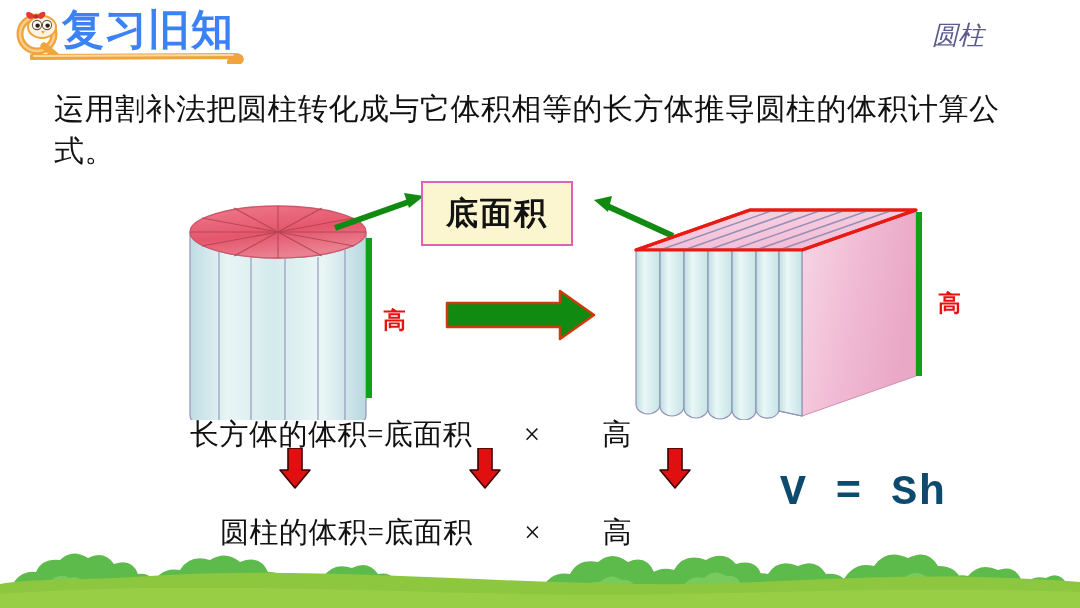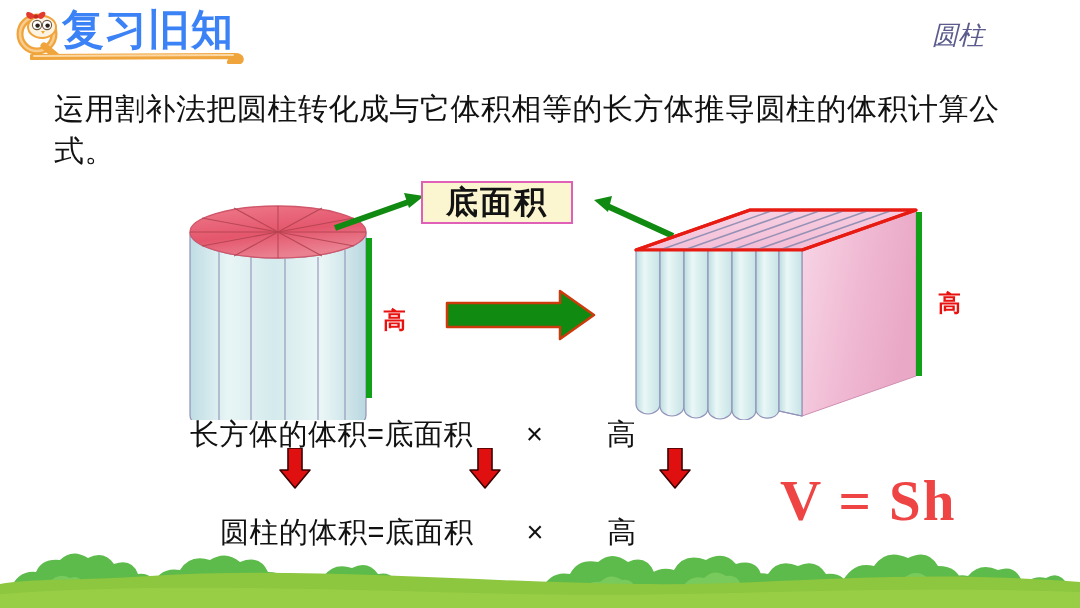--- a/index.html
+++ b/index.html
@@ -70,21 +70,21 @@
     position: absolute;
     left: 0; top: 160px;
     width: 1080px; height: 260px;
   }
   #diagram svg { display: block; }
 
   
   #base-area-box {
     position: absolute;
     left: 421px; top: 181px;
-    width: 152px; height: 43px;
+    width: 152px; height: 65px;
     background: #fbf6cf;
     border: 2px solid #e060b8;
     box-sizing: border-box;
     display: flex;
     align-items: center;
     justify-content: center;
   }
   #base-area-label {
     font-size: 32px;
     font-weight: 700;
@@ -102,43 +102,43 @@
     font-family: "DejaVu Serif", "Liberation Serif", serif;
   }
   #height-label-cyl { left: 383px; top: 305px; }
   #height-label-box { left: 938px; top: 288px; }
 
   
   .formula-row {
     position: absolute;
     font-size: 29px;
     color: #111111;
-    font-family: Liberation Sans, sans-serif;
+    font-family: Liberation Serif, serif;
     white-space: nowrap;
     letter-spacing: 0.5px;
   }
   #formula-row-1 { left: 190px; top: 415px; }
   #formula-row-2 { left: 220px; top: 513px; }
   .formula-seg { display: inline-block; }
   .gap-lg { display: inline-block; width: 36px; }
   .gap-md { display: inline-block; width: 46px; }
 
   #arrows-down {
     position: absolute;
     left: 0; top: 448px;
     width: 1080px; height: 42px;
   }
 
   #vsh {
     position: absolute;
     left: 780px; top: 468px;
-    font-size: 57px;
+    font-size: 43px;
     font-weight: 700;
-    color: #ef4444;
-    font-family: Liberation Serif, serif;
+    color: #0c4a6e;
+    font-family: Liberation Mono, monospace;
     letter-spacing: 2px;
     white-space: nowrap;
   }
 
   
   #footer-grass {
     position: absolute;
     left: 0; bottom: 0;
     width: 1080px; height: 70px;
   }

